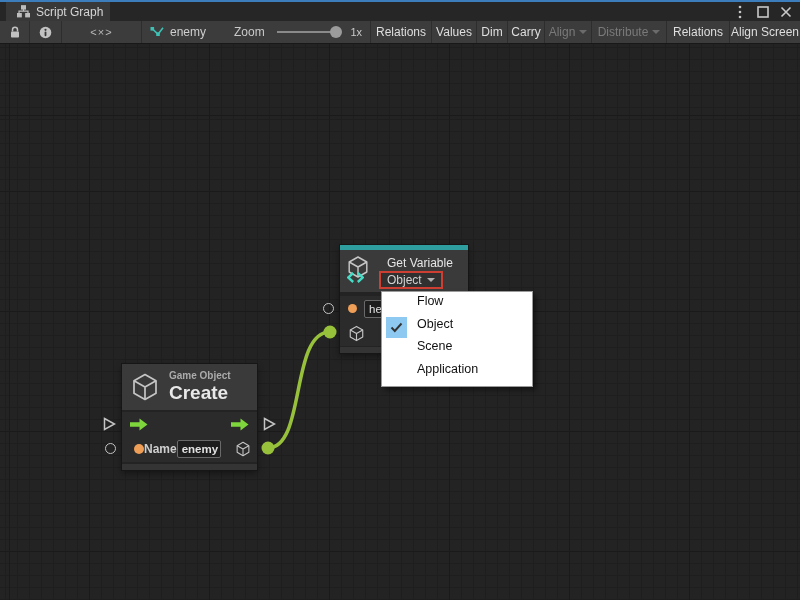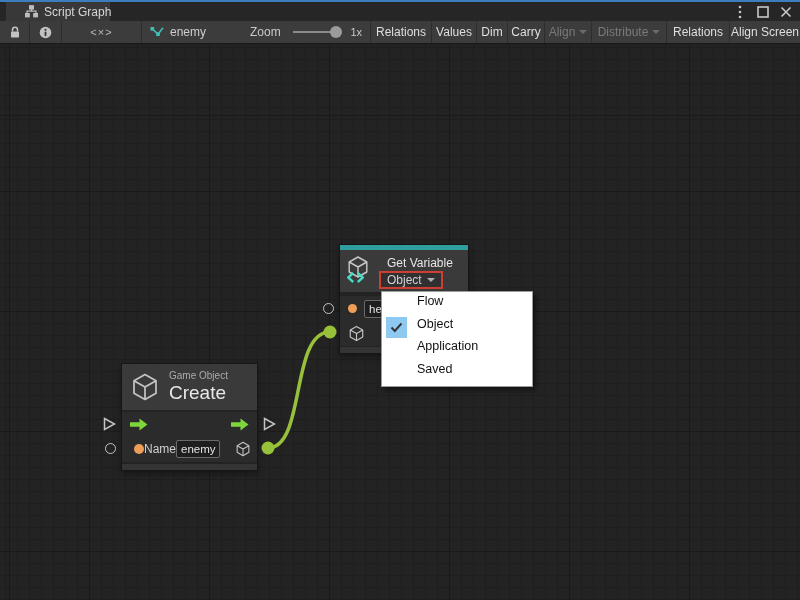--- a/index.html
+++ b/index.html
@@ -2,34 +2,34 @@
 <html><head>
 <meta charset="utf-8">
 <style>
   * { box-sizing: border-box; margin: 0; padding: 0; }
   html,body { width:800px; height:600px; overflow:hidden; background:#232323;
     font-family:"Liberation Sans", sans-serif; -webkit-font-smoothing:antialiased; }
 
   
   .titlebar { position:relative; height:21px; background:#262626; border-top:2px solid #3C7DBD; }
   .tab { position:absolute; left:6px; top:0; height:19px; width:104px; background:#383838;
-    display:flex; align-items:center; gap:6px; padding-left:19px; }
+    display:flex; align-items:center; gap:6px; padding-left:11px; }
   .tab-label { font-size:12px; color:#D6D6D6; white-space:nowrap; }
   .win-controls { position:absolute; right:4px; top:0; height:19px; display:flex; align-items:center; gap:9px; padding-right:3px; }
   .win-btn { display:flex; align-items:center; justify-content:center; width:14px; height:16px; cursor:default; }
 
   
   .toolbar { height:23px; background:#3C3C3C; display:flex; align-items:stretch;
     border-bottom:1px solid #181818; font-size:12px; color:#DFDFDF; }
   .tseg { display:flex; align-items:center; justify-content:center; border-right:1px solid #2D2D2D; }
   .tseg.icon-seg { flex:0 0 auto; }
   .seg-lock { width:30px; } .seg-info { width:32px; } .seg-code { width:80px; color:#B9B9B9; font-size:11px; letter-spacing:1px; }
   .seg-graph { width:229px; justify-content:flex-start; padding:0 8px; gap:6px; }
   .seg-graph .gname { color:#CFCFCF; margin-right:10px; }
-  .zoom-label { color:#C9C9C9; margin-left:28px; }
+  .zoom-label { color:#C9C9C9; margin-left:12px; }
   .zoom-slider { position:relative; width:92px; height:100%; display:flex; align-items:center; margin:0 4px 0 6px; }
   .zoom-track { width:100%; height:2px; background:#8A8A8A; }
   .zoom-handle { position:absolute; right:-2px; top:50%; width:12px; height:12px; margin-top:-6px;
     border-radius:50%; background:#9B9B9B; }
   .zoom-val { color:#C9C9C9; font-size:11px; }
   .tbtn { display:flex; align-items:center; justify-content:center; gap:4px; border-right:1px solid #2D2D2D; cursor:default; white-space:nowrap; }
   .tbtn.disabled { color:#7A7A7A; }
   .b-relations{width:61px}.b-values{width:45px}.b-dim{width:31px}.b-carry{width:37px}
   .b-align{width:47px}.b-distribute{width:75px}.b-overview{width:63px}.b-fullscreen{width:70px;border-right:none}
   .caret { width:0; height:0; border-left:4px solid transparent; border-right:4px solid transparent; border-top:4px solid #989898; }
@@ -47,21 +47,21 @@
   .wire-layer { position:absolute; left:0; top:0; width:800px; height:556px; pointer-events:none; z-index:3; }
 
   
   .node { position:absolute; z-index:2; box-shadow:0 0 0 1px #161616, 0 3px 7px rgba(0,0,0,.45); }
   .node-header { background:#3A3A3A; display:flex; align-items:center; }
   .node-body { background:#2B2B2B; }
   .node-divider { height:2px; background:#232323; }
   .node-footer { height:8px; background:#343434; border-top:2px solid #232323; }
 
   
-  .node-create { left:122px; top:320px; width:135px; }
+  .node-create { left:122px; top:320px; width:135px;font-weight:bold; }
   .node-create .node-header { height:46px; padding:0 8px; gap:9px; }
   .hdr-text { display:flex; flex-direction:column; line-height:1.15; }
   .hdr-cat { font-size:10px; color:#ABABAB; }
   .hdr-title { font-size:19px; color:#E8E8E8; }
   .row { display:flex; align-items:center; }
   .row-flow { height:24px; padding:0 8px; justify-content:space-between; }
   .row-val { height:26px; padding:0 6px 0 12px; gap:0; }
   .dot-orange { width:10px; height:10px; border-radius:50%; background:#EE9E56; flex:0 0 auto; }
   .lbl { font-size:12px; color:#CFCFCF; }
   .field { background:#1E1E1E; border:1px solid #6A6A6A; border-radius:2px; height:18px;
@@ -320,20 +320,20 @@
       </div>
     <div class="ctx-item">
       <span class="check-box">
         <svg width="13" height="11" viewBox="0 0 13 11">
             <path d="M1.5 5.5 L4.8 9 L11.5 1.5" fill="none" stroke="#333" stroke-width="1.9"></path>
           </svg>
       </span>
       <span>Object</span>
     </div>
     <div class="ctx-item">
+        <span>Scene</span>
+      </div>
+    <div class="ctx-item">
         <span>Application</span>
       </div>
-    <div class="ctx-item">
-        <span>Saved</span>
-      </div>
   </div>
 
 </div>
 
 </body></html>

